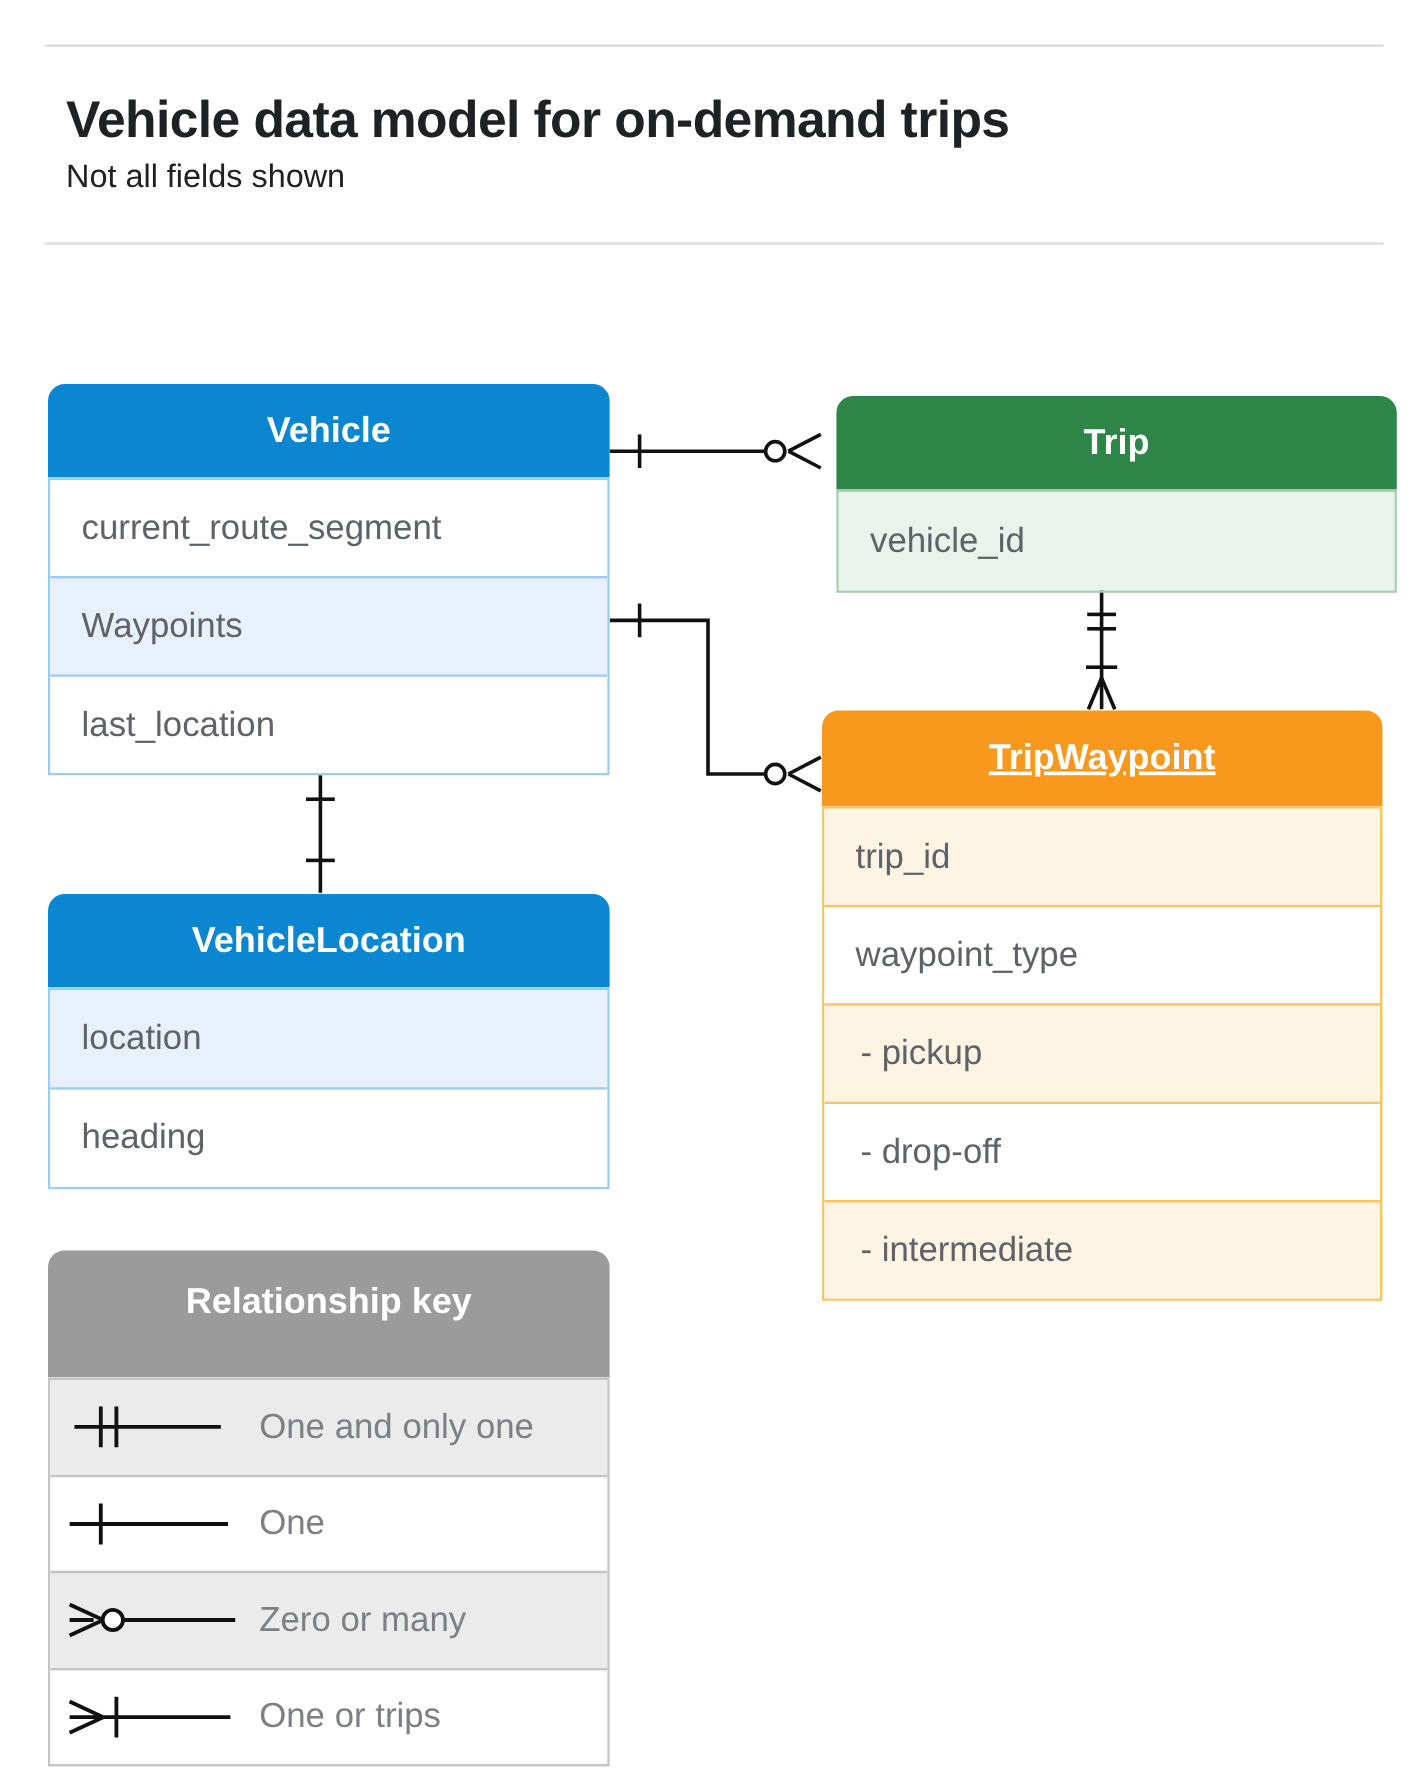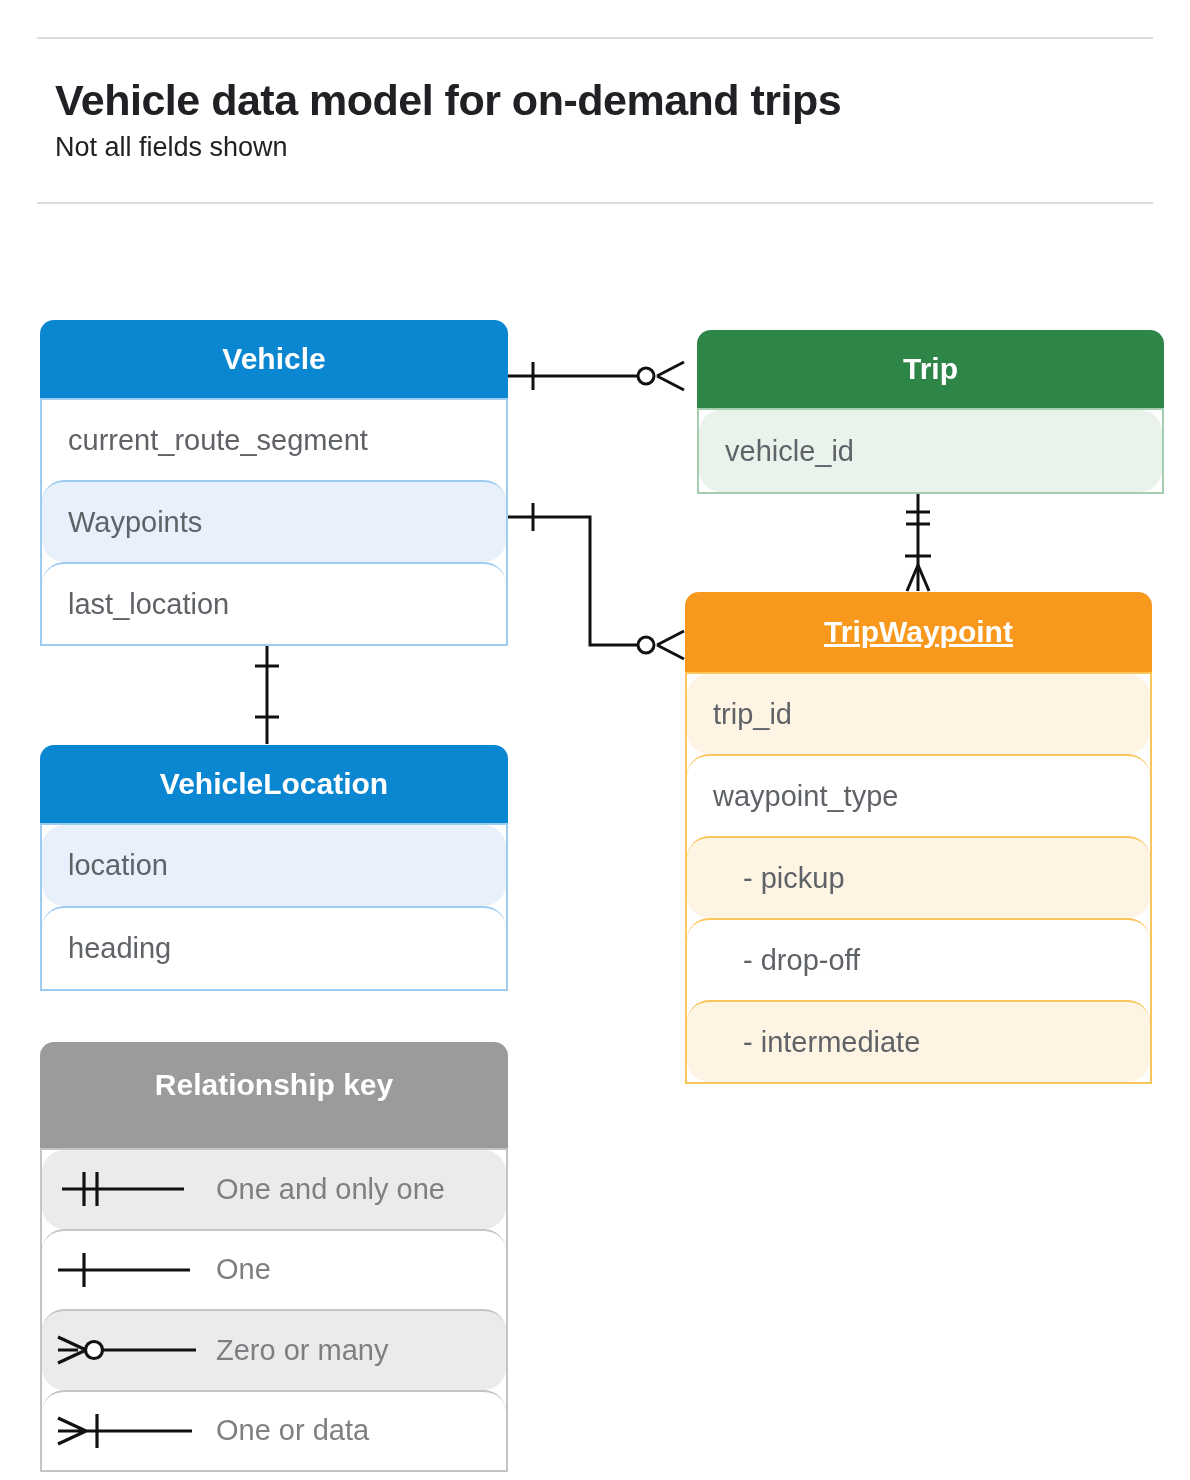--- a/index.html
+++ b/index.html
@@ -23,23 +23,23 @@
 
   .entity{position:absolute;z-index:2;}
   .entity-header{
     height:78px;line-height:78px;text-align:center;
     color:#fff;font-size:30px;font-weight:700;
     border-radius:14px 14px 0 0;
   }
   .entity-body{background:#fff;}
   .row{
     font-size:29px;color:var(--field_text,#5f6368);
-    padding-left:26px;display:flex;align-items:center;background:#fff;border-radius:22px;
+    padding-left:26px;display:flex;align-items:center;background:#fff;
   }
-  .row.indent{padding-left:56px;}
+  .row.indent{padding-left:30px;}
 
   
   .blue .entity-header{background:var(--blue_header,#0b86d1);}
   .blue .entity-body{border:2px solid var(--blue_border,#9ecbf0);}
   .blue .row + .row{border-top:2px solid var(--blue_border,#9ecbf0);}
   .blue .row.tint{background:var(--blue_tint,#e8f1fb);}
   
   .green .entity-header{background:var(--green_header,#2d8548);}
   .green .entity-body{border:2px solid var(--green_border,#a5cdaf);}
   .green .row.tint{background:var(--green_tint,#e9f2eb);}
@@ -165,19 +165,19 @@
           <path d="M46.5 25 H140"></path>
         </svg>
         <span class="legend-label">Zero or many</span>
       </div>
 
       <div class="row legend-row">
         <svg class="legend-symbol" width="150" height="50" viewBox="0 0 150 50">
           <path d="M2 25 H136 M30 25 L2 12 M30 25 L2 38"></path>
           <line x1="41" y1="8" x2="41" y2="42"></line>
         </svg>
-        <span class="legend-label">One or data</span>
+        <span class="legend-label">One or trips</span>
       </div>
 
     </div>
   </section>
 
 </div>
 
 </body></html>

